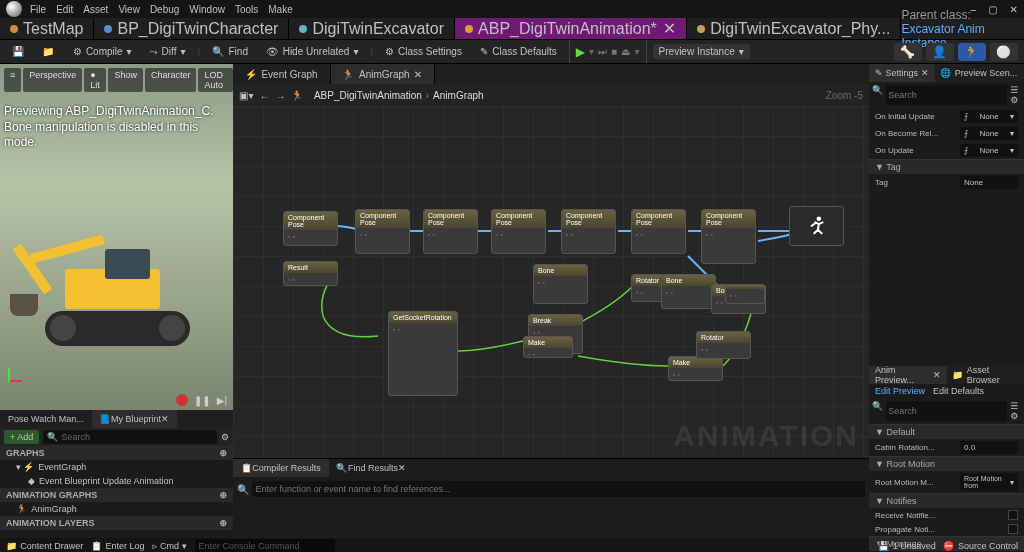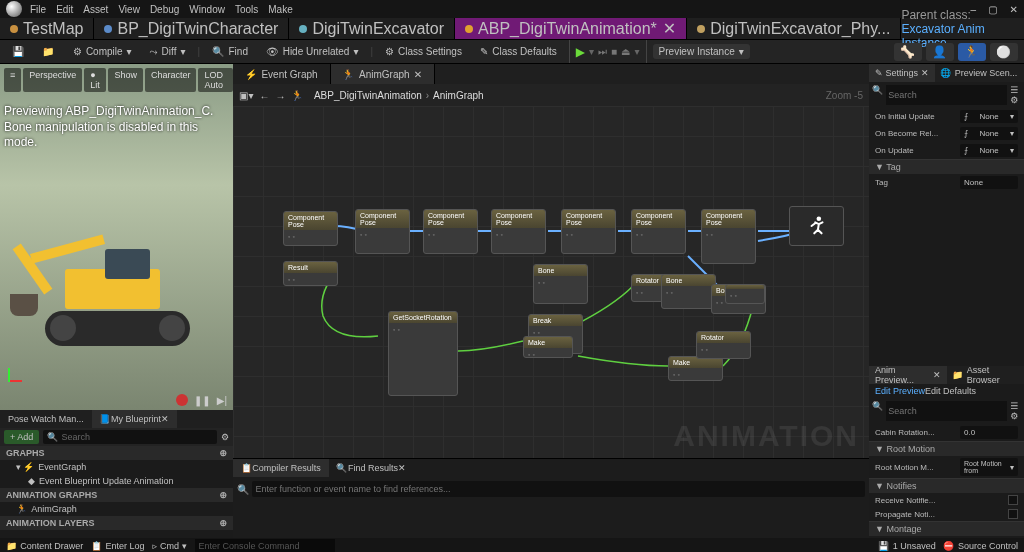--- a/index.html
+++ b/index.html
@@ -372,29 +372,30 @@
         <span class="prop-label">Tag</span>
         <span class="prop-val">None</span>
       </div>
 
     <div style="flex:1"></div>
     <div class="lower-right">
       <div class="rtabs">
         <div class="rtab active"><span>Anim Preview...</span> ✕</div>
         <div class="rtab">📁 <span>Asset Browser</span></div>
       </div>
-      <div style="display:flex;padding:2px 6px;gap:0;font-size:9px">
+      <div style="display:flex;padding:2px 6px;gap:8px;font-size:9px">
         <span style="color:#5bb0ff">Edit Preview</span>
         <span>Edit Defaults</span>
       </div>
       <div class="rsearch">
           <span>🔍</span>
           <input placeholder="Search" style="">
           <span>☰ ⚙</span>
         </div>
+      <div class="prop-section">▼ <span>Default</span></div>
       <div class="prop-row">
           <span class="prop-label">Cabin Rotation...</span>
           <span class="prop-val">0.0</span>
         </div>
       <div class="prop-section">▼ <span>Root Motion</span></div>
       <div class="prop-row">
           <span class="prop-label">Root Motion M...</span>
           <span class="prop-val"><span style="font-size:7px">Root Motion from</span> ▾</span>
         </div>
       <div class="prop-section">▼ <span>Notifies</span></div>

